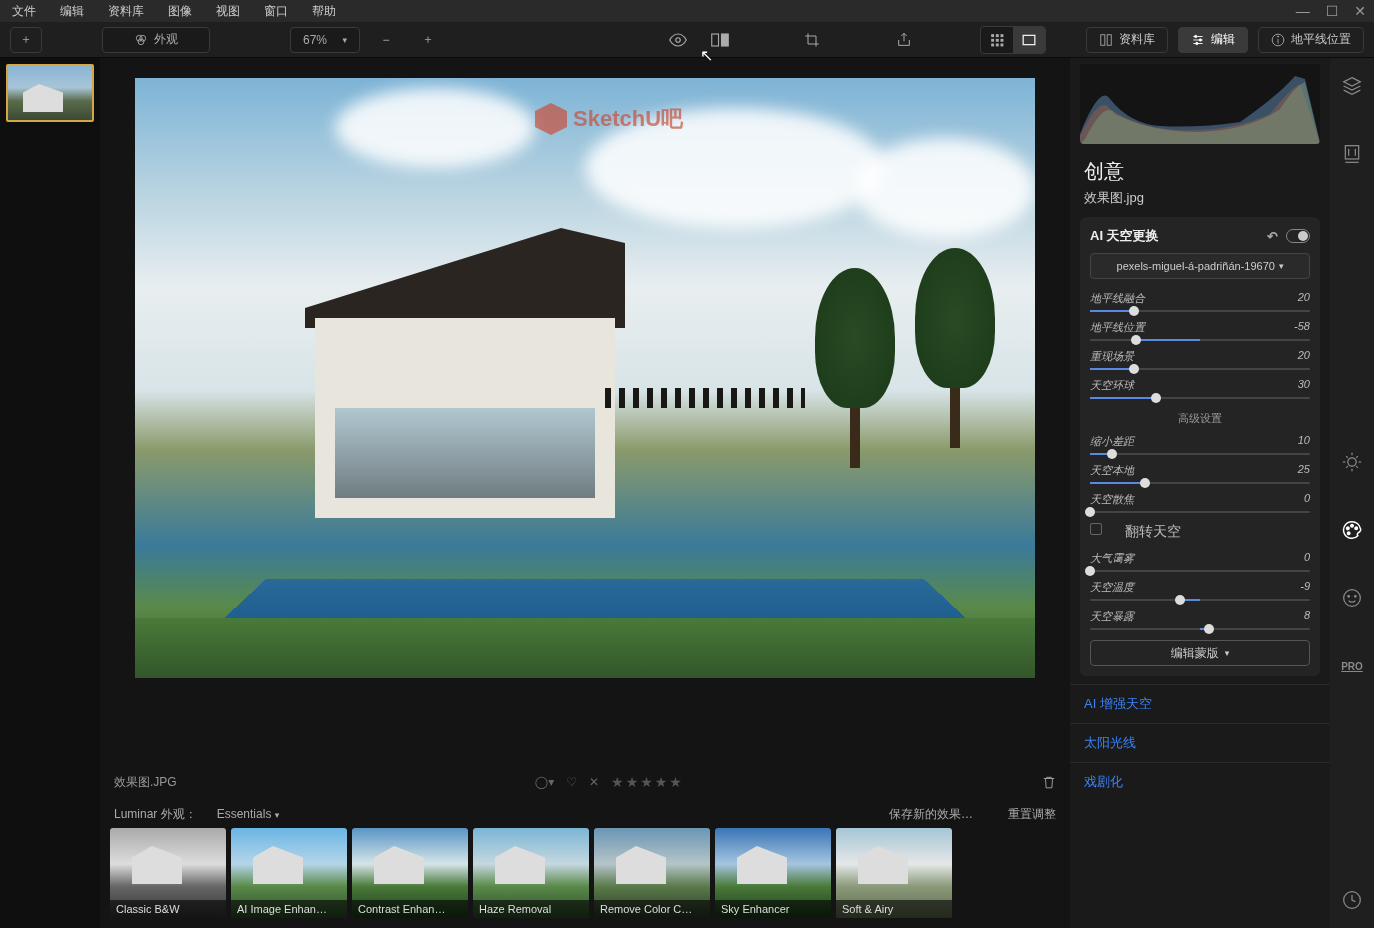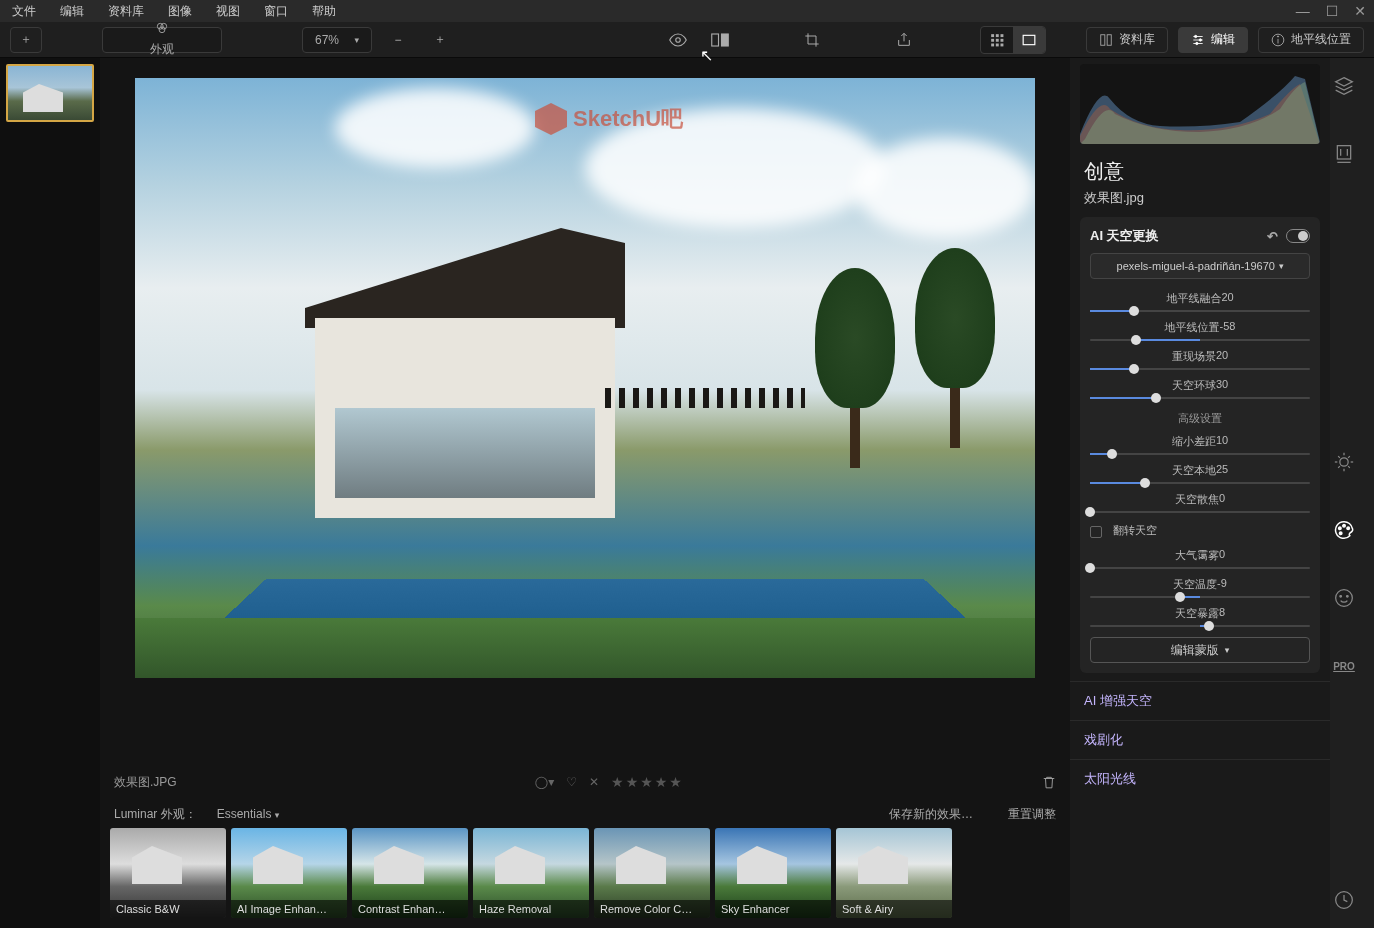--- a/index.html
+++ b/index.html
@@ -70,32 +70,32 @@
 .histogram svg { width: 100%; height: 100%; }
 .panel-title { padding: 8px 14px 4px; font-size: 20px; color: #eee; }
 .panel-subtitle { padding: 0 14px 10px; font-size: 13px; color: #ccc; }
 .tool-section { margin: 0 10px 8px; background: #242424; border-radius: 6px; padding: 10px; }
 .tool-header { display: flex; align-items: center; justify-content: space-between; padding-bottom: 8px; font-size: 13px; font-weight: bold; color: #eee; }
 .tool-header .icons { display: flex; gap: 8px; align-items: center; color: #aaa; }
 .toggle { width: 24px; height: 14px; border: 1px solid #888; border-radius: 7px; display: flex; align-items: center; justify-content: flex-end; padding: 1px; }
 .toggle::after { content: ''; width: 10px; height: 10px; background: #ccc; border-radius: 50%; }
 .dropdown { height: 26px; background: #2a2a2a; border: 1px solid #444; border-radius: 4px; display: flex; align-items: center; justify-content: center; padding: 0 8px; font-size: 11px; color: #ccc; margin-bottom: 8px; gap: 4px; }
 .slider-row { padding: 4px 0; }
-.slider-label { display: flex; justify-content: center; font-size: 11px; color: #bbb; margin-bottom: 4px; }
+.slider-label { display: flex; justify-content: space-between; font-size: 11px; color: #bbb; margin-bottom: 4px; font-style: italic; }
 .slider-track { height: 2px; background: #444; position: relative; border-radius: 1px; }
 .slider-fill { position: absolute; height: 2px; background: #5a8adf; left: 0; top: 0; }
 .slider-thumb { position: absolute; width: 10px; height: 10px; background: #ddd; border-radius: 50%; top: -4px; transform: translateX(-50%); }
 .section-divider { text-align: center; font-size: 11px; color: #999; padding: 8px 0 4px; }
-.checkbox-row { display: flex; align-items: flex-end; gap: 11px; padding: 6px 0; font-size: 11px; color: #bbb; }
+.checkbox-row { display: flex; align-items: flex-start; gap: 23px; padding: 6px 0; font-size: 14px; color: #bbb; }
 .checkbox { width: 12px; height: 12px; border: 1px solid #666; border-radius: 2px; }
 .mask-btn { height: 26px; border: 1px solid #555; border-radius: 4px; display: flex; align-items: center; justify-content: center; font-size: 12px; color: #ccc; margin-top: 6px; gap: 6px; }
-.collapse-item { padding: 10px 14px; font-size: 13px; color: #c4b5fd; border-top: 1px solid #2a2a2a; cursor: pointer; }
-
-
-.side-strip { width: 44px; background: #1f1f1f; display: flex; flex-direction: column; padding-top: 14px; gap: 40px; }
+.collapse-item { padding: 10px 14px; font-size: 13px; color: #3b82f6; border-top: 1px solid #2a2a2a; cursor: pointer; }
+
+
+.side-strip { width: 44px; background: #1f1f1f; display: flex; flex-direction: column; align-items: center; padding-top: 14px; gap: 40px; }
 .side-icon { width: 28px; height: 28px; display: flex; align-items: center; justify-content: center; color: #888; cursor: pointer; font-size: 18px; }
 .side-icon.active { color: #fff; }
 .side-strip .bottom { margin-top: auto; margin-bottom: 14px; }
 
 svg { display: block; }
 </style>
 </head>
 <body>
 
 <div class="menubar">
@@ -109,21 +109,21 @@
   <div class="win-controls">
     <span>—</span>
     <span>☐</span>
     <span>✕</span>
   </div>
 </div>
 
 <div class="toolbar">
   <div class="tb-btn" style="border:1px solid #3a3a3a;border-radius:4px;">＋</div>
   <div style="width:40px"></div>
-  <div class="tb-pill" style="width:120px;flex-direction:column;">
+  <div class="tb-pill" style="width:108px;">
     <span>
       <svg width="14" height="14" viewBox="0 0 24 24" fill="none" stroke="#aaa" stroke-width="1.5">
           <circle cx="9" cy="9" r="5"></circle>
           <circle cx="15" cy="9" r="5"></circle>
           <circle cx="12" cy="15" r="5"></circle>
         </svg>
     </span>
     <span>外观</span>
   </div>
   <div style="width:60px"></div>
@@ -449,22 +449,22 @@
           </div>
         </div>
       <div class="mask-btn">
         <span>编辑蒙版</span>
           <span style="font-size:9px;">▾</span>
       </div>
     </div>
 
     <div id="collapse-list">
         <div class="collapse-item">AI 增强天空</div>
+        <div class="collapse-item">太阳光线</div>
         <div class="collapse-item">戏剧化</div>
-        <div class="collapse-item">太阳光线</div>
       </div>
   </div>
 
   <div class="side-strip">
     <div class="side-icon">
       <svg width="20" height="20" viewBox="0 0 24 24" fill="none" stroke="currentColor" stroke-width="1.5">
           <path d="M12 2l10 5-10 5L2 7z"></path>
           <path d="M2 12l10 5 10-5"></path>
           <path d="M2 17l10 5 10-5"></path>
         </svg>

